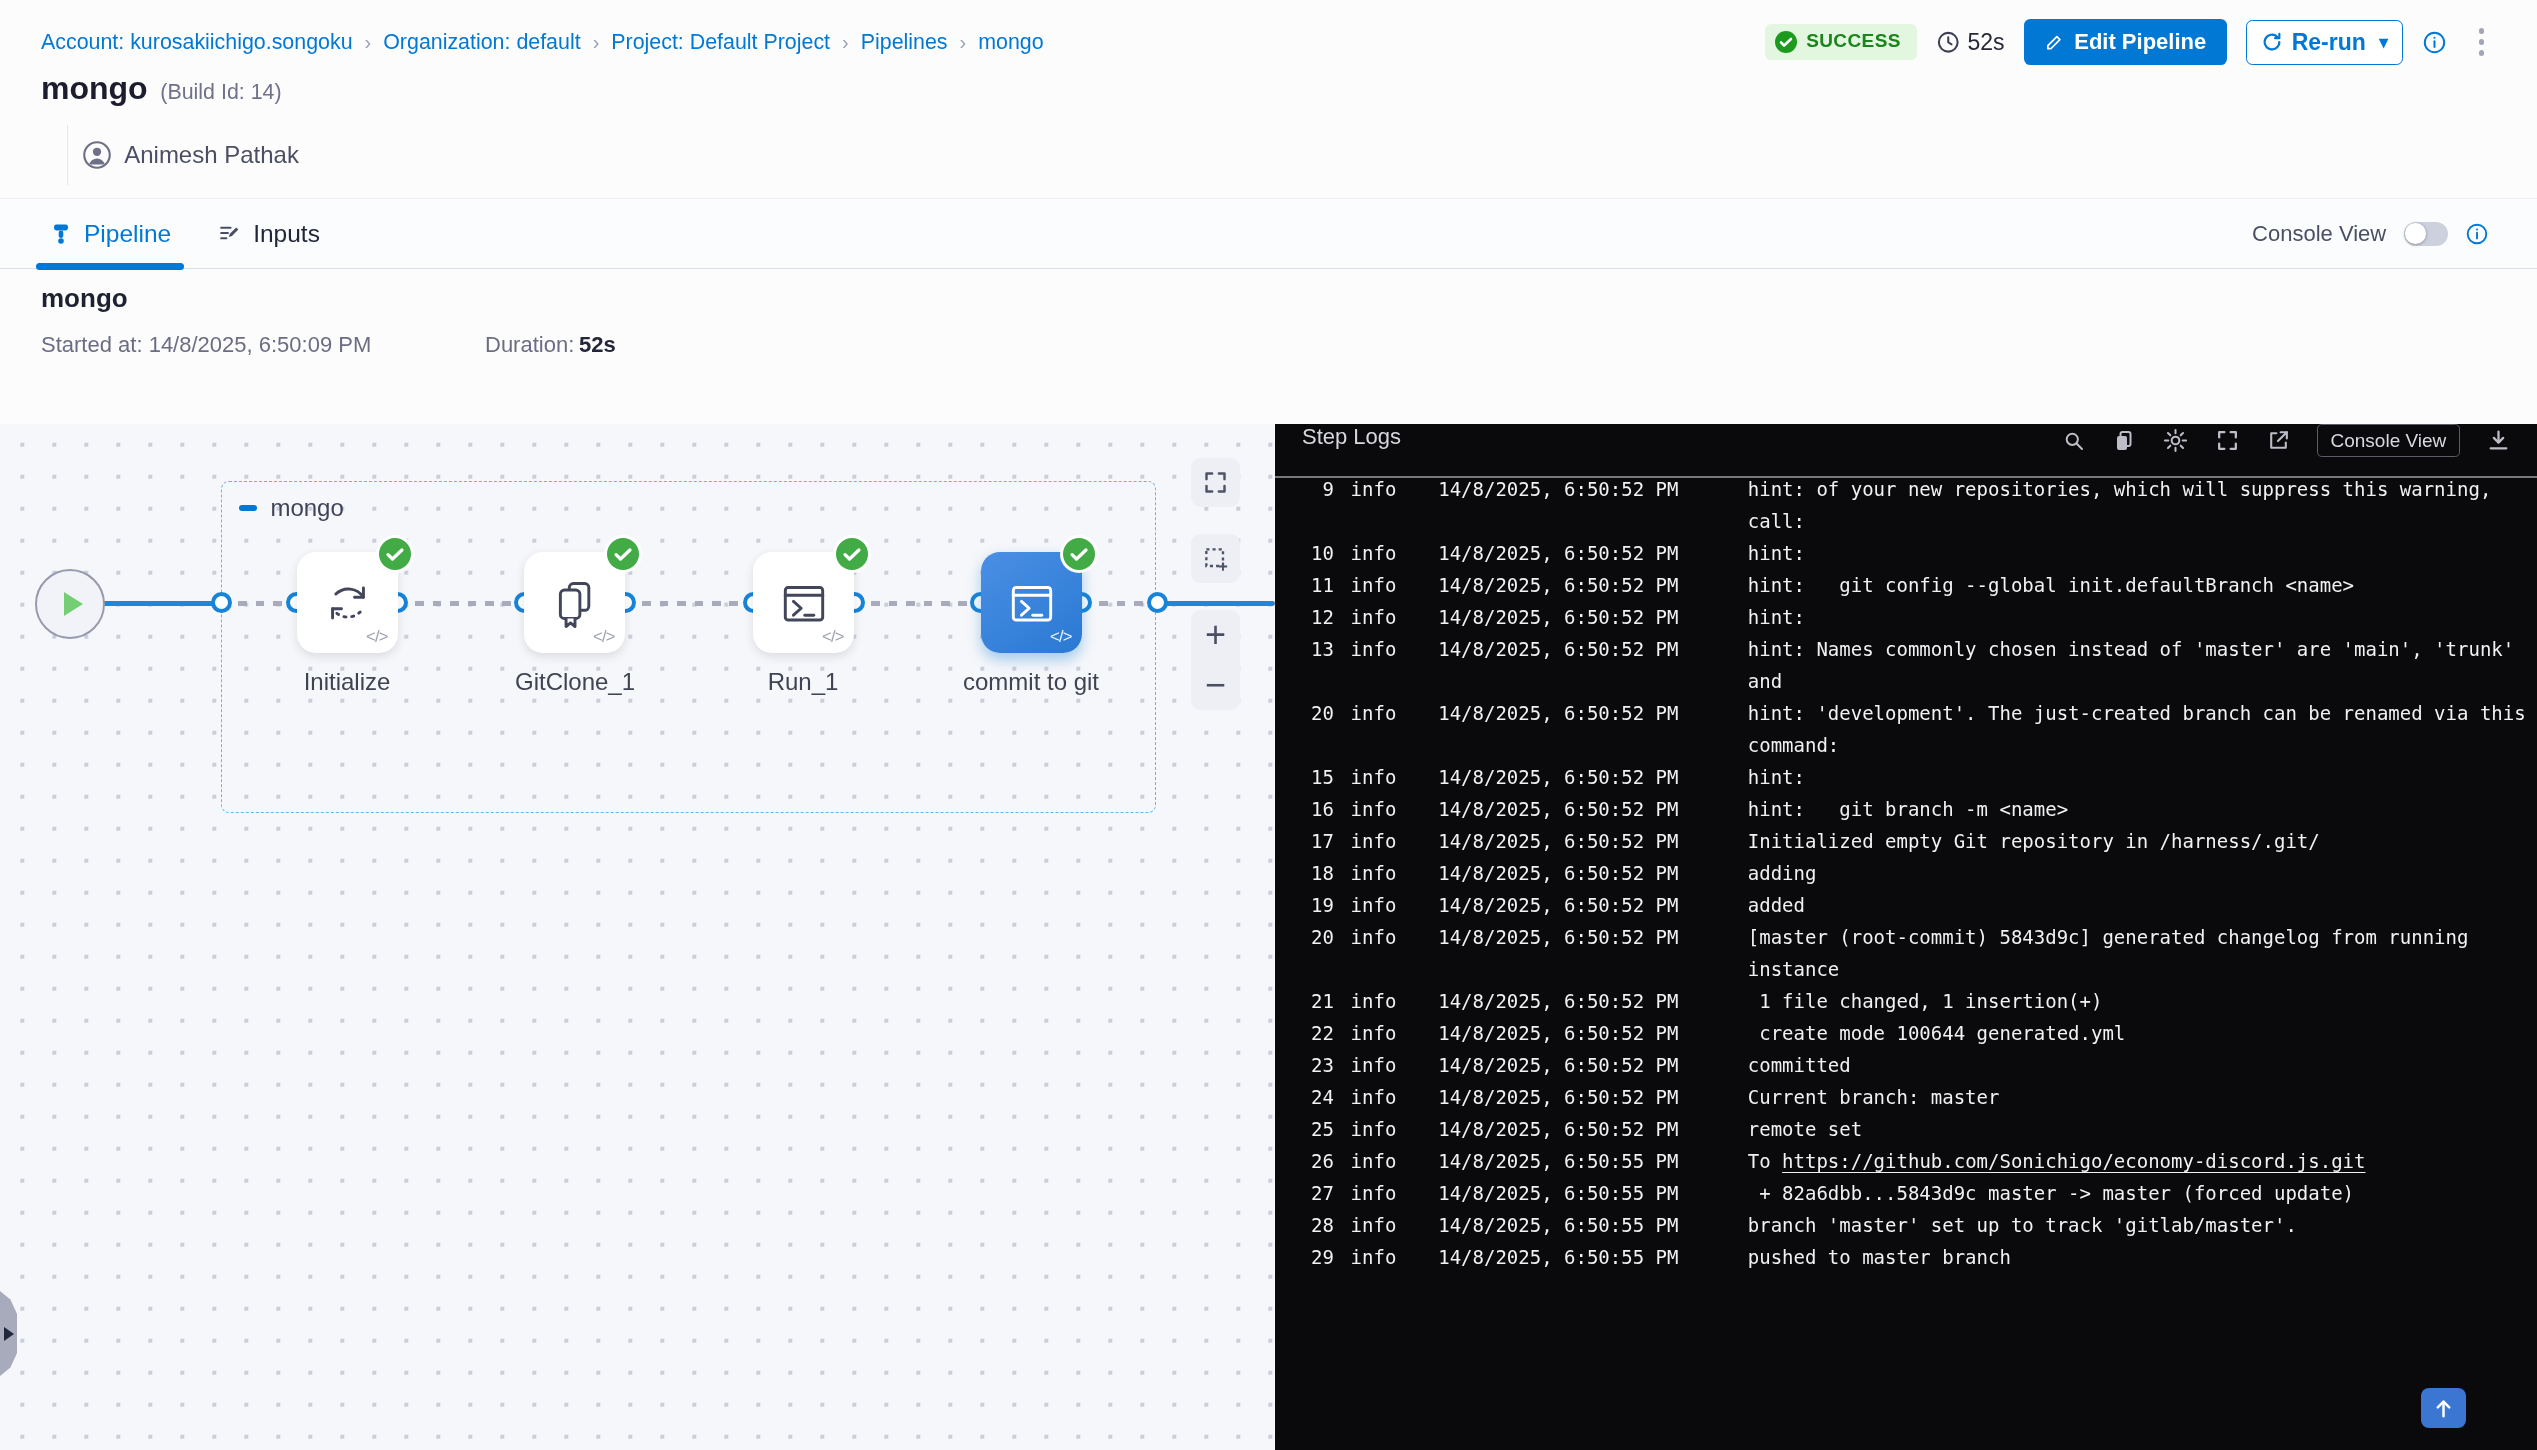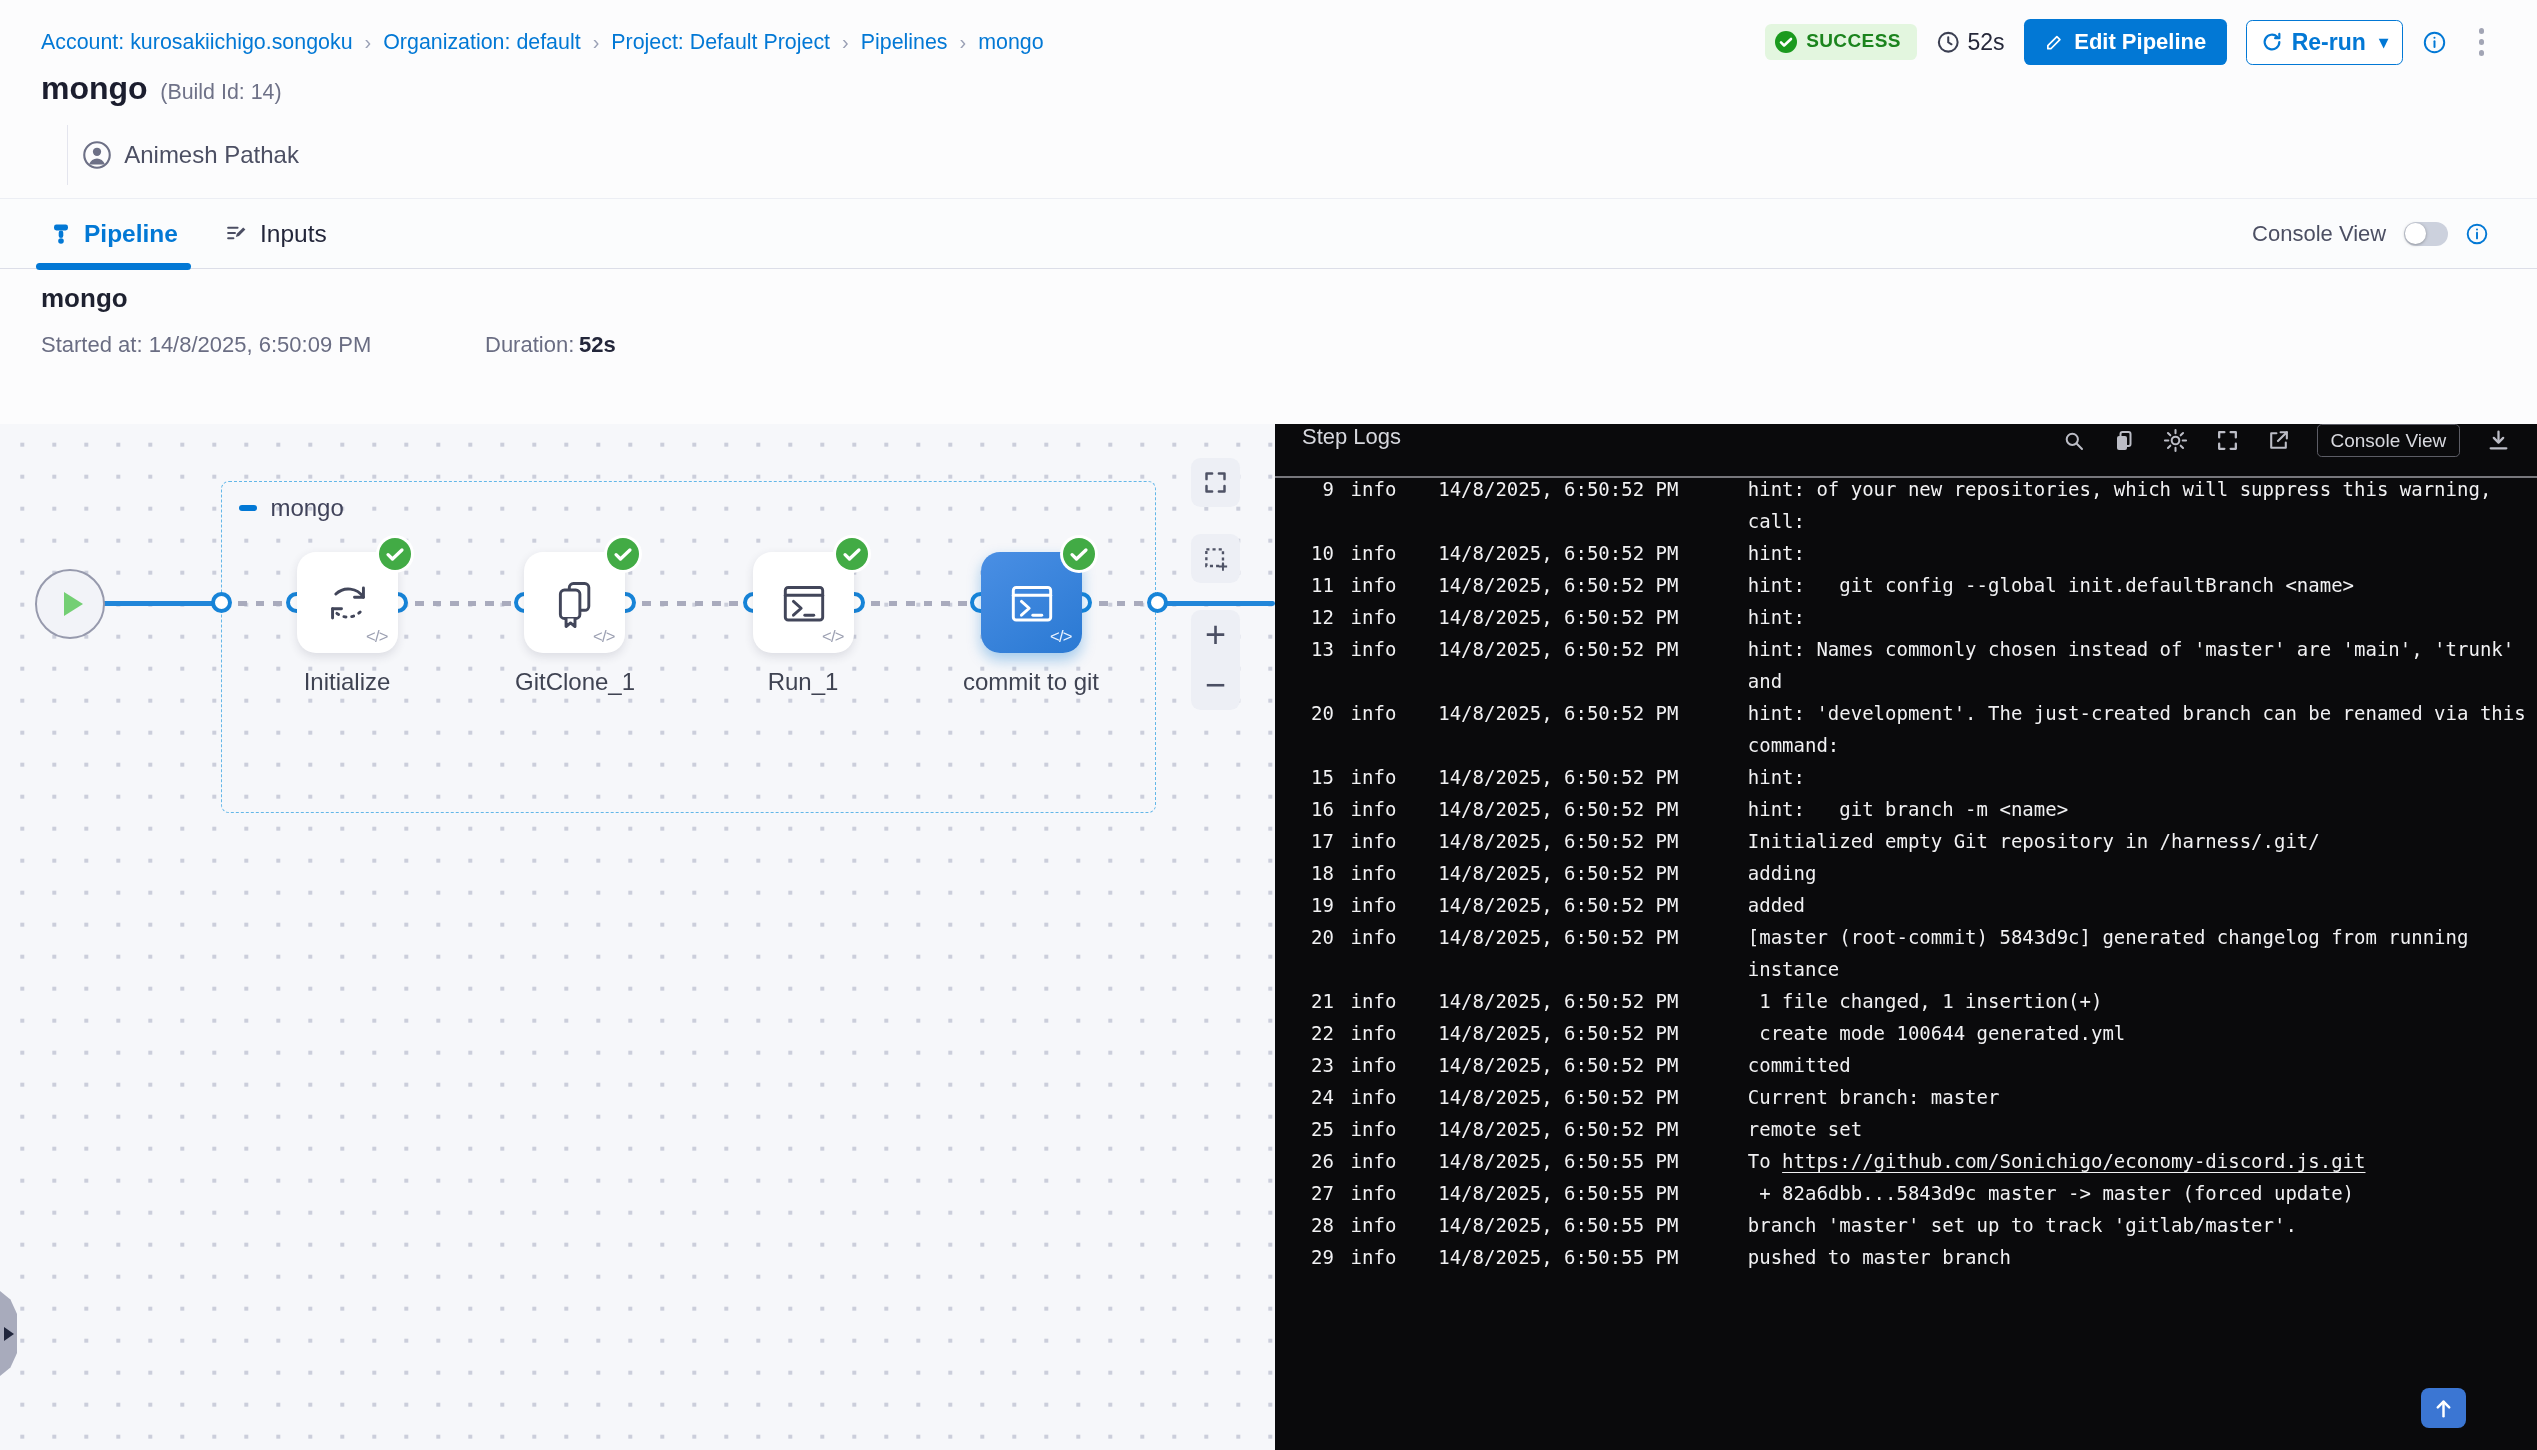--- a/index.html
+++ b/index.html
@@ -34,21 +34,21 @@
   .build-id{font-size:21.4px;color:#6f7288;}
   .author-row{position:absolute;top:125px;left:59px;height:60px;display:flex;align-items:center;
               gap:12px;border-left:1.6px solid #e4e5ee;padding-left:14.2px;font-size:24px;color:#4c4f63;margin-left:8px;}
 
   
   .tabbar{position:absolute;top:198px;left:0;right:0;height:71px;background:#fbfcfd;
           border-top:1.6px solid #eceef4;border-bottom:1.6px solid #dcdee8;display:flex;
           align-items:center;padding:0 49px;box-sizing:border-box;}
   .tab{display:flex;align-items:center;gap:11px;height:100%;position:relative;margin-right:46px;
        font-size:24.5px;color:#23263a;cursor:pointer;}
-  .tab.active{color:#0278d5;font-weight:700;}
+  .tab.active{color:#0278d5;font-weight:400;}
   .tab.active::after{content:"";position:absolute;left:-12.7px;right:-12.7px;bottom:-1.6px;height:7.1px;
                      border-radius:4.7px;background:#0278d5;}
   .tabbar-right{margin-left:auto;display:flex;align-items:center;gap:17.4px;}
   .cv-label{font-size:22px;color:#4c4f63;}
   .toggle{width:44px;height:24px;border-radius:12.7px;background:#ccd1dd;position:relative;cursor:pointer;}
   .toggle .knob{position:absolute;left:1.6px;top:1.6px;width:20.6px;height:20.6px;border-radius:50%;
                 background:#fff;box-shadow:0 0.8px 3.2px rgba(0,0,0,.35);}
 
   
   .stage-info{position:absolute;top:269px;left:41px;}

